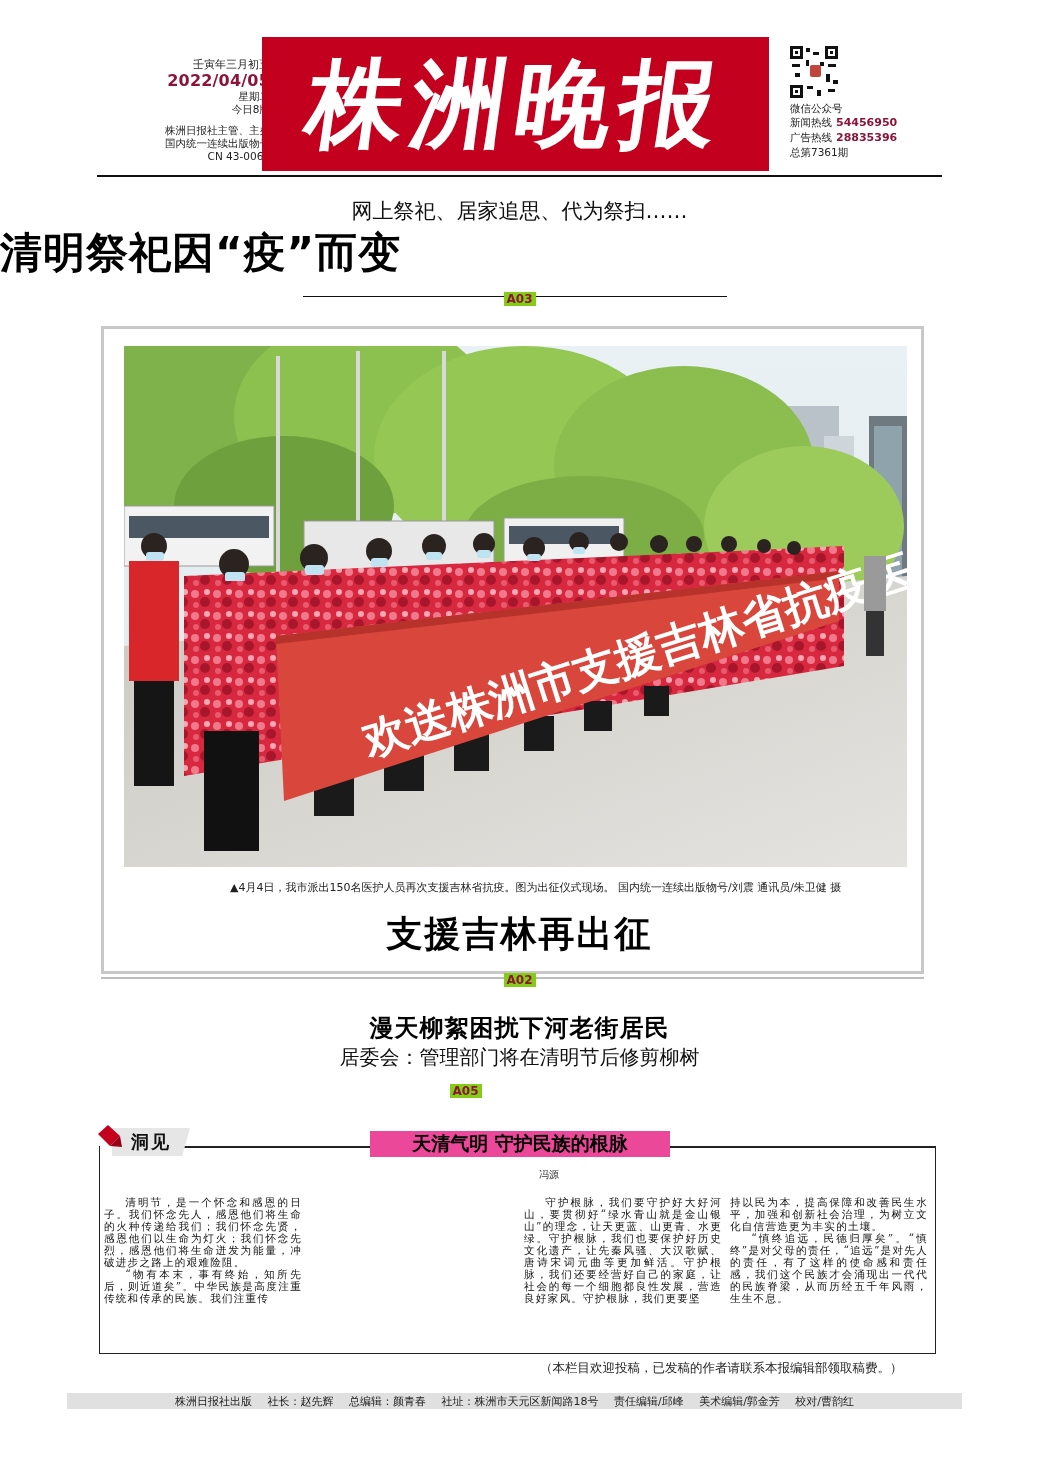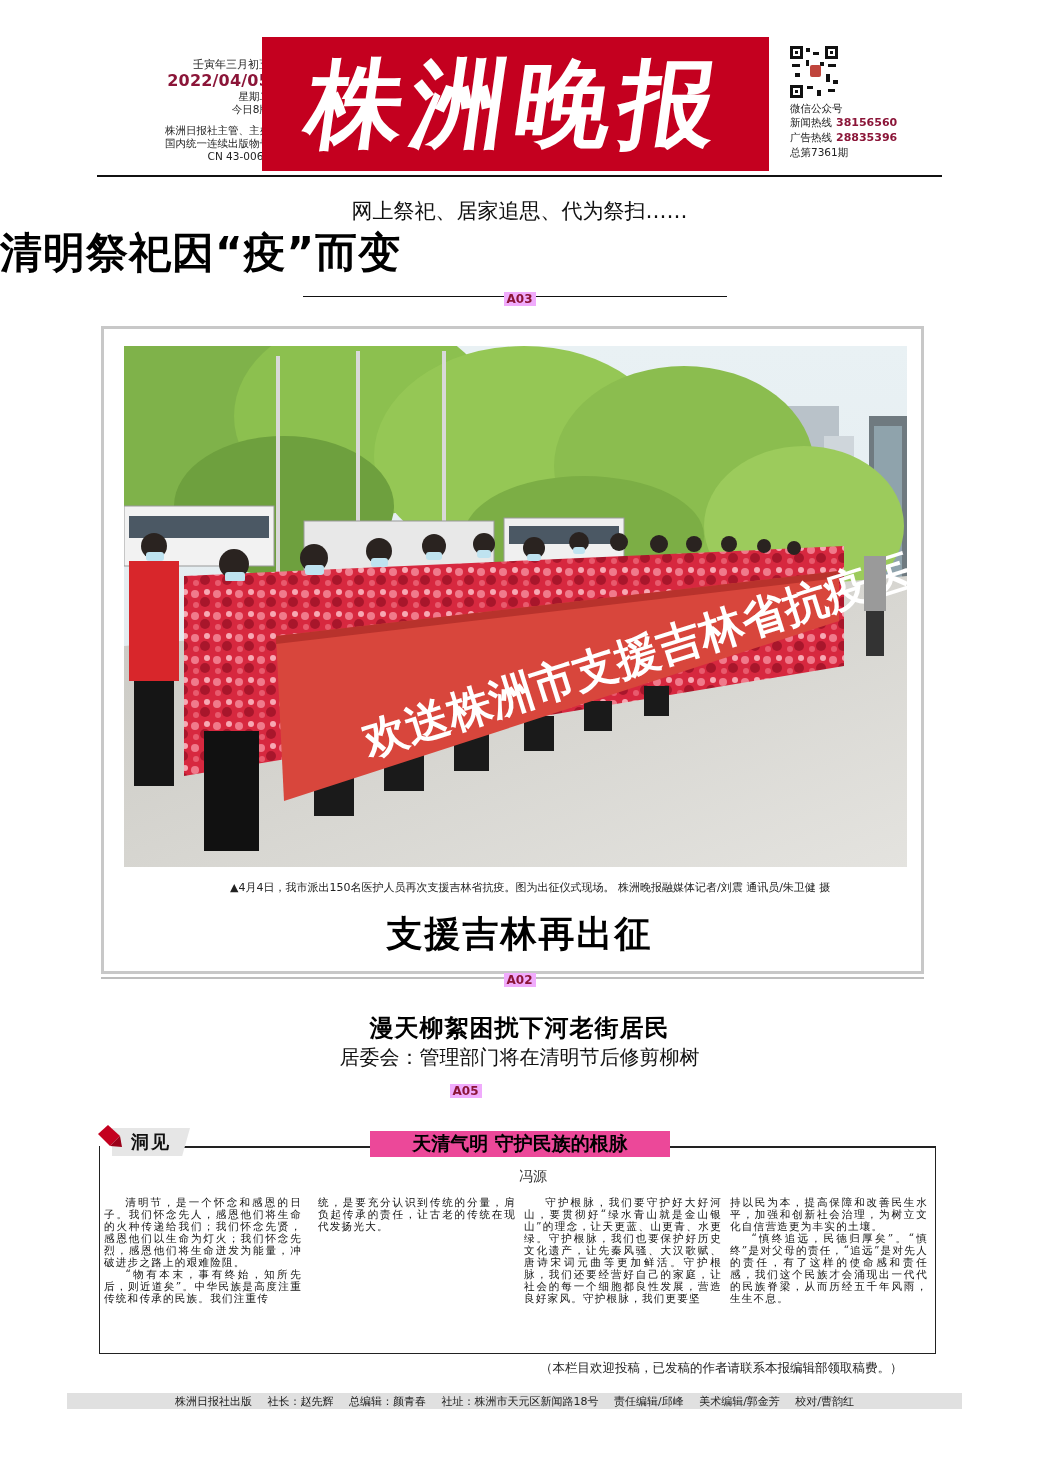--- a/index.html
+++ b/index.html
@@ -21,21 +21,21 @@
   }
   .right-info { left: 790px; top: 46px; width: 150px; font-size: 10.5px; line-height: 14px; color: #222; }
   .qr { width: 48px; height: 52px; position: relative; background: #fff; margin-bottom: 3px; }
   .qr .q { position: absolute; background: #111; }
   .right-info .num { color: #8b1538; font-weight: bold; font-size: 11px; margin-left: 4px; }
   .mast-rule { left: 97px; top: 175px; width: 845px; height: 2px; background: #111; }
 
   
   .kicker { left: 0; width: 1039px; top: 197px; text-align: center; font-size: 21px; color: #111; }
   .headline { left: 0; width: 1039px; top: 225px; text-align: left; font-size: 42px; font-weight: 900; letter-spacing: 1px; color: #000; }
-  .page-ref { font-size: 12px; font-weight: bold; color: #8b1538; background: #f0abfc; padding: 0 3px; }
+  .page-ref { font-size: 12px; font-weight: bold; color: #8b1538; background: #84cc16; padding: 0 3px; }
   .ref-line { position: absolute; height: 1px; background: #111; }
 
   
   .photo-box { left: 101px; top: 326px; width: 823px; height: 648px; border: 3px solid #c8c8c8; box-sizing: border-box; background: #fff; }
   .photo { left: 124px; top: 346px; width: 783px; height: 521px; overflow: hidden; background: #9fc86a; }
   .caption { left: 230px; top: 880px; width: 690px; font-size: 11px; color: #222; white-space: nowrap; }
   .photo-title { left: 0; width: 1039px; top: 910px; text-align: center; font-size: 36px; font-weight: 900; letter-spacing: 2px; color: #000; }
 
   
   .teaser-head { left: 0; width: 1039px; top: 1012px; text-align: center; font-size: 24px; font-weight: 900; color: #000; letter-spacing: 1px; }
@@ -43,21 +43,21 @@
   .a05 { left: 8px; width: 915px; top: 1080px; text-align: center; }
 
   
   .col-frame { left: 99px; top: 1146px; width: 837px; height: 208px; border-left: 1.5px solid #222; border-right: 1.5px solid #222; border-bottom: 1.5px solid #222; box-sizing: border-box; }
   .col-topline { left: 182px; top: 1146px; width: 190px; height: 1.5px; background: #222; }
   .col-topline2 { left: 650px; top: 1146px; width: 286px; height: 1.5px; background: #222; }
   .col-badge { left: 112px; top: 1128px; width: 78px; height: 28px; background: #e6e6e6; clip-path: polygon(0 0, 100% 0, 90% 100%, 0 100%); }
   .col-badge-label { left: 131px; top: 1130px; font-family: "DejaVu Serif", serif; font-size: 18px; font-weight: bold; color: #111; letter-spacing: 2px; }
   .col-diamond { left: 96px; top: 1124px; width: 28px; height: 24px; }
   .col-title { left: 370px; top: 1131px; width: 300px; text-align: center; font-size: 19px; font-weight: 900; color: #000; background: #ec4899; }
-  .col-author { left: 493px; top: 1168px; width: 80px; text-align: center; font-size: 14px; color: #333; }
+  .col-author { left: 479px; top: 1168px; width: 80px; text-align: right; font-size: 10px; color: #333; }
   .col-text {
     top: 1196px; width: 198px; font-family: "DejaVu Serif", "Liberation Serif", serif;
     font-size: 10.6px; line-height: 12px; letter-spacing: 1.2px; text-align: justify; color: #111;
   }
   .col-text p { margin: 0; text-indent: 2em; }
   .col-text p.cont { text-indent: 0; }
   .note { left: 540px; top: 1360px; width: 410px; font-size: 12.5px; color: #222; white-space: nowrap; }
 
   
   .footer { left: 67px; top: 1393px; width: 895px; height: 16px; background: #e0e0e0; }
@@ -101,21 +101,21 @@
     <div class="q" style="left:38px;top:18px;width:8px;height:3px;"></div>
     <div class="q" style="left:5px;top:27px;width:5px;height:4px;"></div>
     <div class="q" style="left:36px;top:28px;width:4px;height:8px;"></div>
     <div class="q" style="left:43px;top:34px;width:5px;height:4px;"></div>
     <div class="q" style="left:17px;top:40px;width:6px;height:3px;"></div>
     <div class="q" style="left:27px;top:44px;width:4px;height:6px;"></div>
     <div class="q" style="left:38px;top:43px;width:7px;height:3px;"></div>
     <div class="q" style="left:20px;top:19px;width:11px;height:12px;background:#c0453c;border-radius:2px;"></div>
   </div>
   <div>微信公众号</div>
-  <div><span>新闻热线</span><span class="num">38156560</span></div>
+  <div><span>新闻热线</span><span class="num">54456950</span></div>
   <div><span>广告热线</span><span class="num">28835396</span></div>
   <div>总第7361期</div>
 </div>
 
 <div class="abs mast-rule"></div>
 
 <div class="abs kicker">网上祭祀、居家追思、代为祭扫……</div>
 <div class="abs headline">清明祭祀因“疫”而变</div>
 <div class="ref-line" style="left:303px;top:296px;width:424px;"></div>
 <div class="abs" style="left:0;width:1039px;top:288px;text-align:center;">
@@ -218,21 +218,21 @@
     <polygon points="152,290 715,225 715,232 152,298" fill="#b8322c"></polygon>
     <text x="0" y="0" fill="#ffffff" font-family="DejaVu Sans, sans-serif" font-weight="bold" font-size="44" transform="translate(245,410) rotate(-17.5)">
       <tspan>欢送株洲市支援吉林省抗疫医疗队出征仪式</tspan>
     </text>
 
     <rect x="740" y="210" width="22" height="55" fill="#9a9a9a"></rect>
     <rect x="742" y="265" width="18" height="45" fill="#333"></rect>
   </svg>
 </div>
 
-<div class="abs caption">▲4月4日，我市派出150名医护人员再次支援吉林省抗疫。图为出征仪式现场。 株洲晚报融媒体记者/刘震  通讯员/朱卫健  摄</div>
+<div class="abs caption">▲4月4日，我市派出150名医护人员再次支援吉林省抗疫。图为出征仪式现场。 国内统一连续出版物号/刘震  通讯员/朱卫健  摄</div>
 <div class="abs photo-title">支援吉林再出征</div>
 <div class="ref-line" style="left:101px;top:977px;width:823px;background:#bdbdbd;height:2px;"></div>
 <div class="abs" style="left:0;width:1039px;top:969px;text-align:center;">
   <span class="page-ref">A02</span>
 </div>
 
 <div class="abs teaser-head">漫天柳絮困扰下河老街居民</div>
 <div class="abs teaser-sub">居委会：管理部门将在清明节后修剪柳树</div>
 <div class="abs a05">
   <span class="page-ref">A05</span>
@@ -248,21 +248,20 @@
 </svg>
 <div class="abs col-badge-label">洞见</div>
 <div class="abs col-title">天清气明  守护民族的根脉</div>
 <div class="abs col-author">冯源</div>
 
 <div class="abs col-text" style="left:104px;">
   <p>清明节，是一个怀念和感恩的日子。我们怀念先人，感恩他们将生命的火种传递给我们；我们怀念先贤，感恩他们以生命为灯火；我们怀念先烈，感恩他们将生命迸发为能量，冲破进步之路上的艰难险阻。</p>
   <p>“物有本末，事有终始，知所先后，则近道矣”。中华民族是高度注重传统和传承的民族。我们注重传</p>
 </div>
 <div class="abs col-text" style="left:318px;">
-  <p class="cont">统，是要充分认识到传统的分量，肩负起传承的责任，让古老的传统在现代发扬光大。</p>
 </div>
 <div class="abs col-text" style="left:524px;">
   <p>守护根脉，我们要守护好大好河山，要贯彻好“绿水青山就是金山银山”的理念，让天更蓝、山更青、水更绿。守护根脉，我们也要保护好历史文化遗产，让先秦风骚、大汉歌赋、唐诗宋词元曲等更加鲜活。守护根脉，我们还要经营好自己的家庭，让社会的每一个细胞都良性发展，营造良好家风。守护根脉，我们更要坚</p>
 </div>
 <div class="abs col-text" style="left:730px;">
   <p class="cont">持以民为本，提高保障和改善民生水平，加强和创新社会治理，为树立文化自信营造更为丰实的土壤。</p>
   <p>“慎终追远，民德归厚矣”。“慎终”是对父母的责任，“追远”是对先人的责任，有了这样的使命感和责任感，我们这个民族才会涌现出一代代的民族脊梁，从而历经五千年风雨，生生不息。</p>
 </div>
 
 <div class="abs note">（本栏目欢迎投稿，已发稿的作者请联系本报编辑部领取稿费。）</div>

